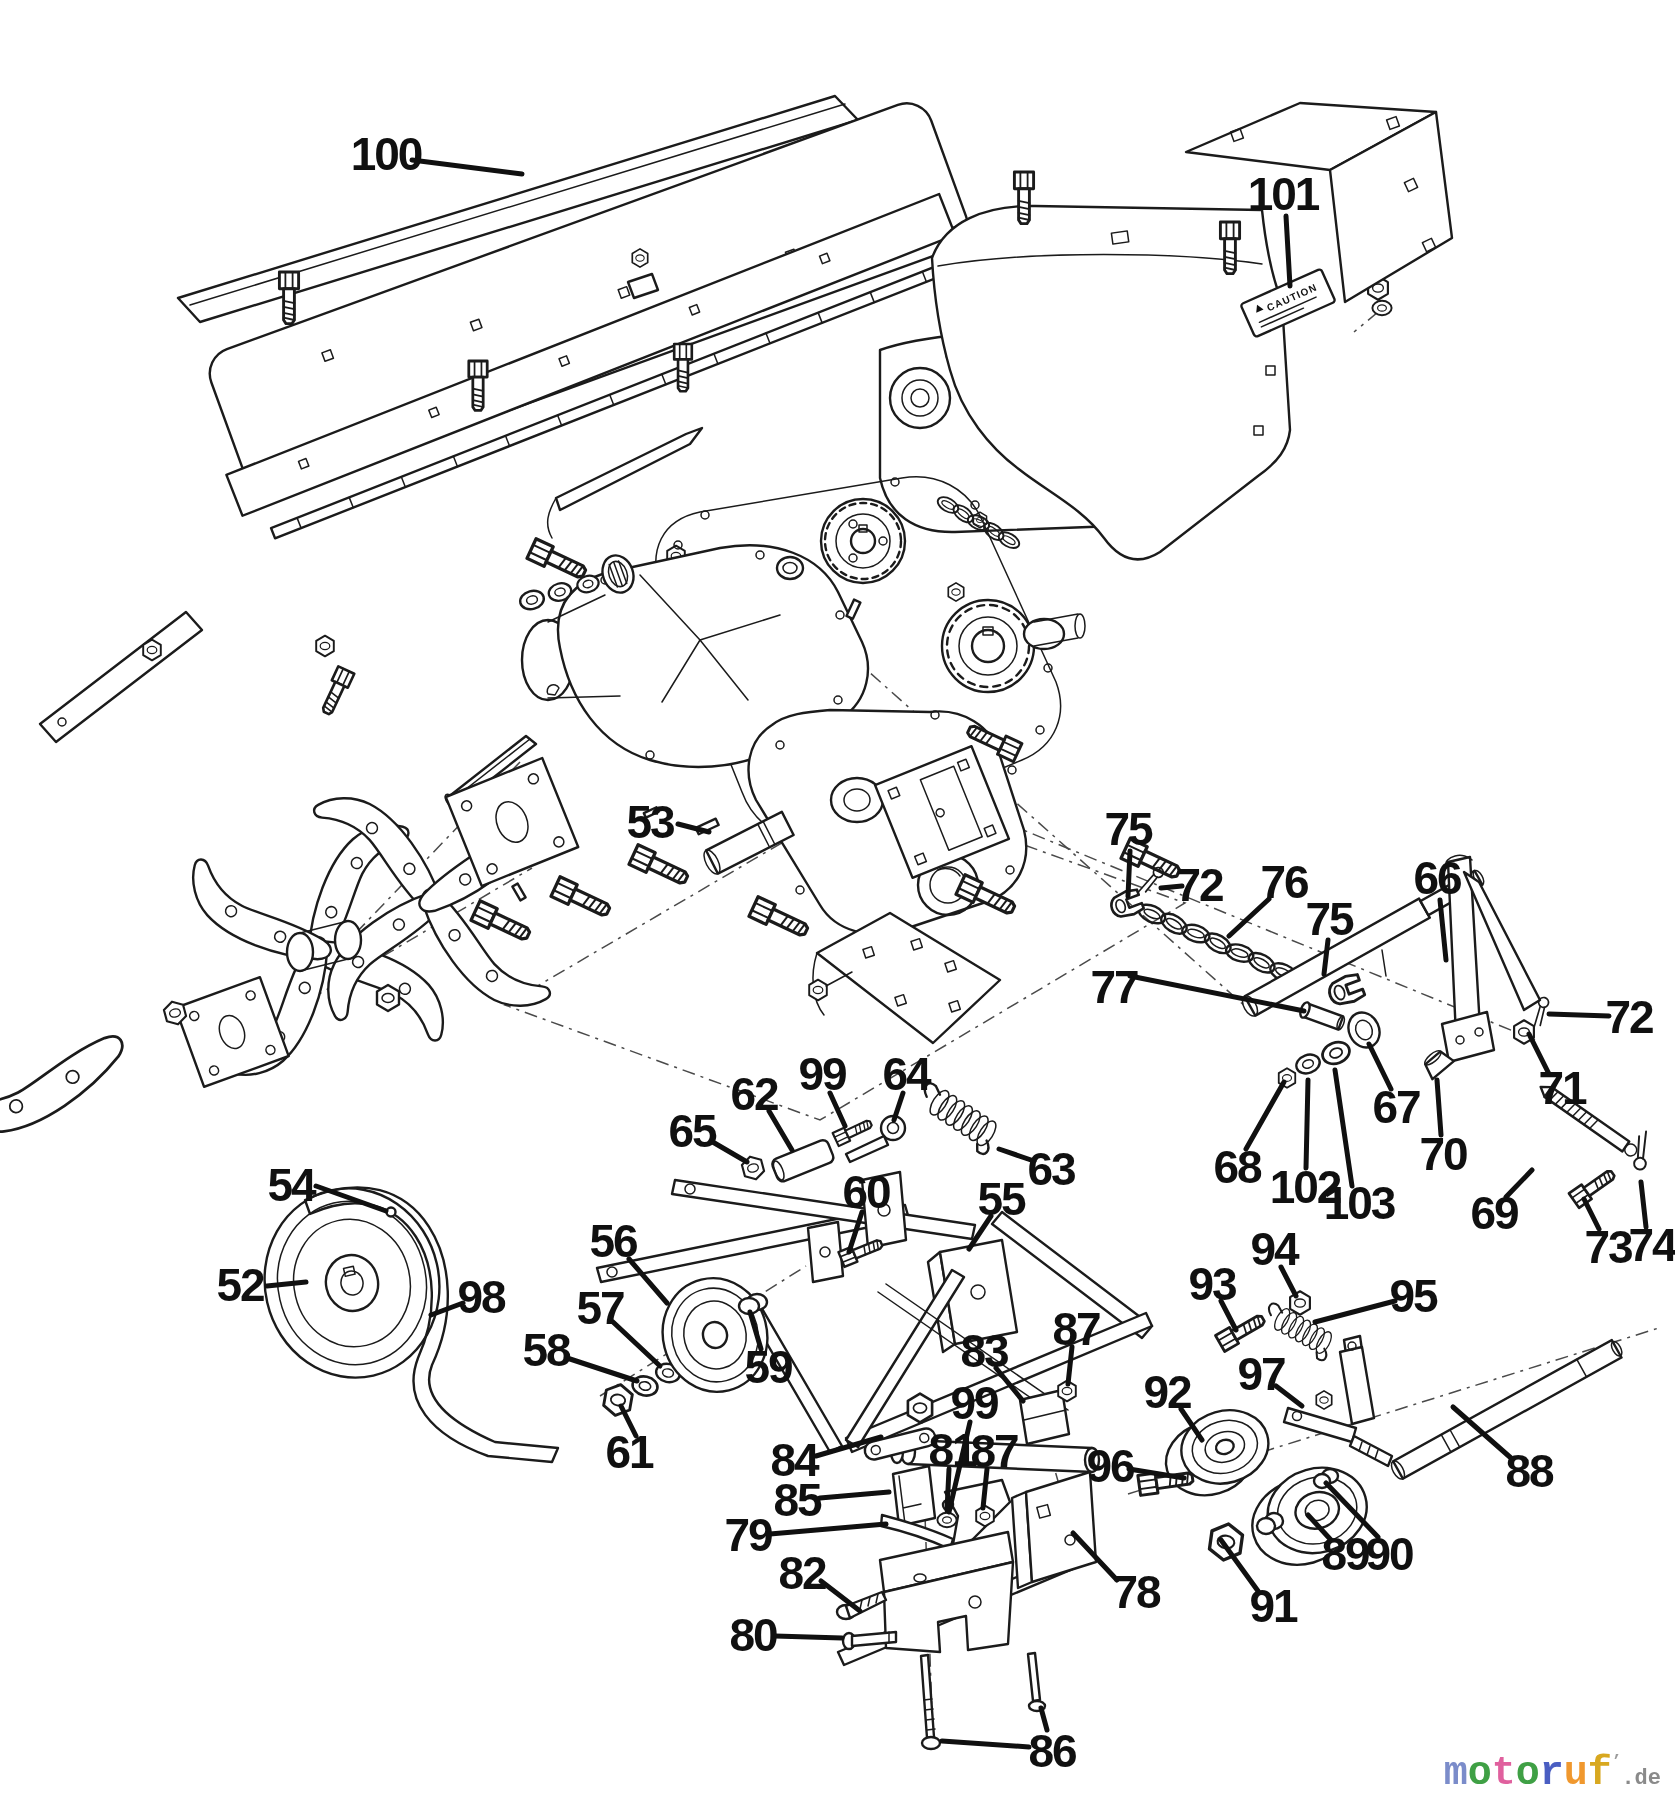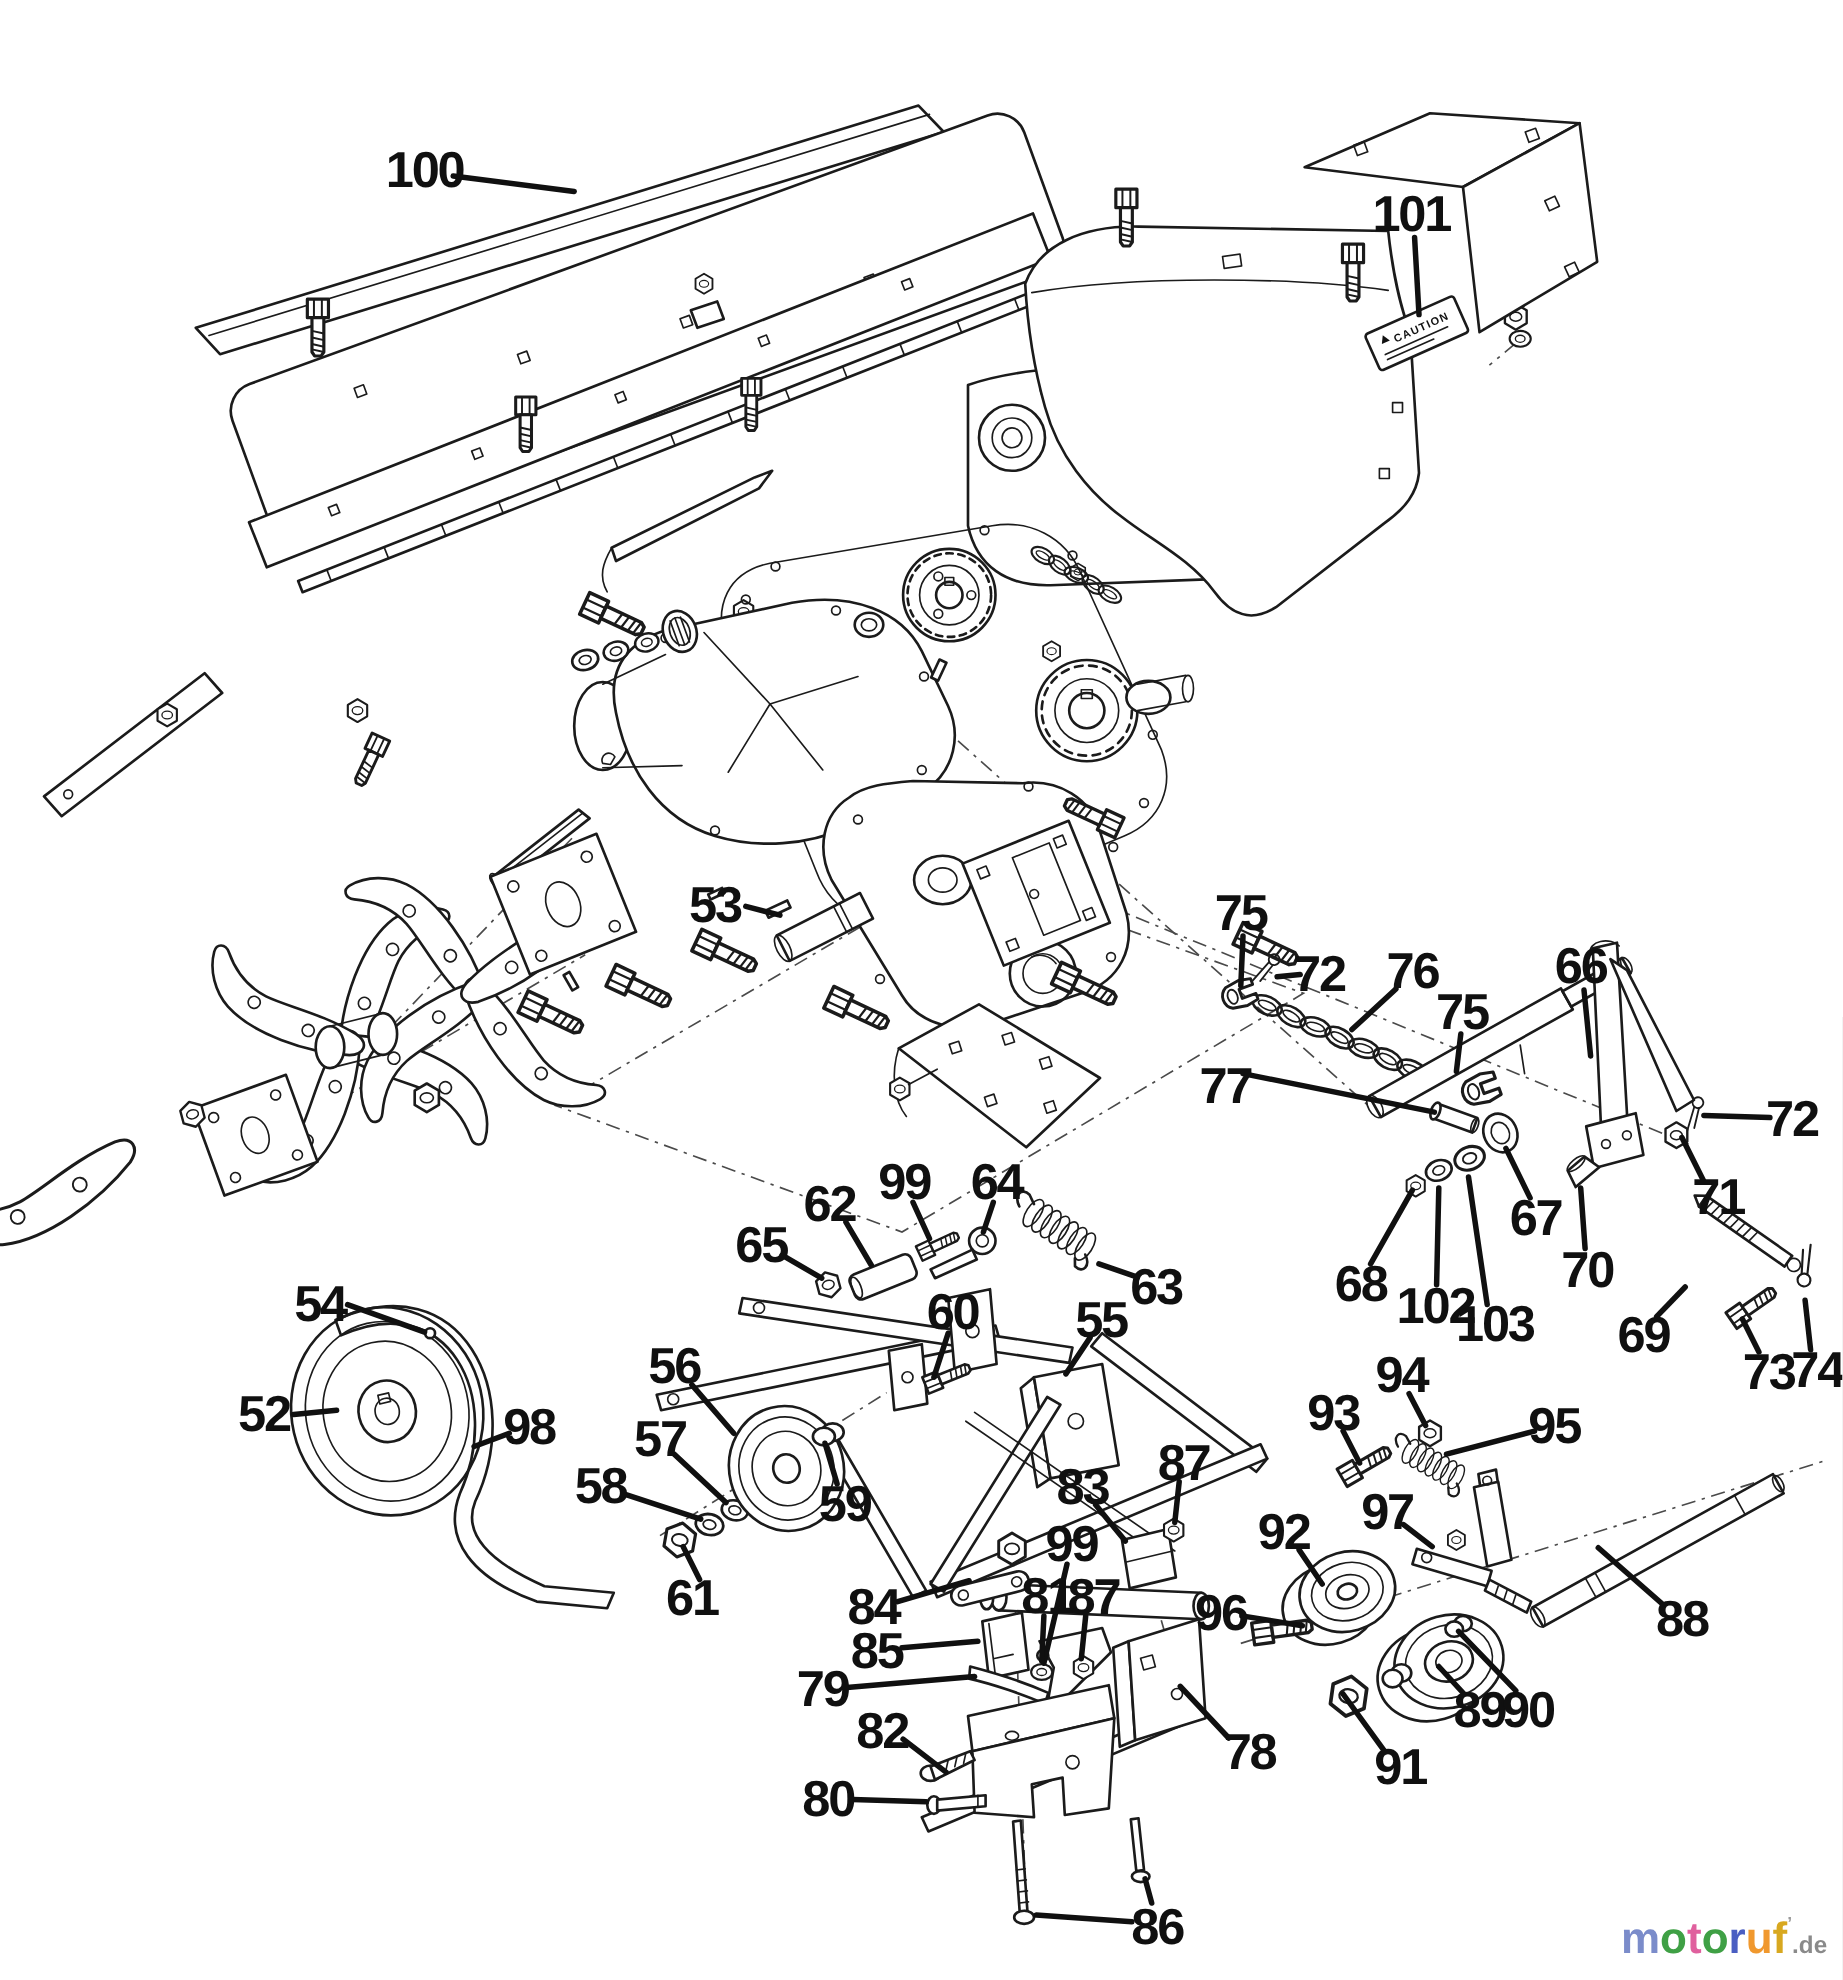--- a/index.html
+++ b/index.html
@@ -10,22 +10,22 @@
   .ln  {fill:none;stroke:#1b1b1b;stroke-width:2.4;stroke-linejoin:round;stroke-linecap:round;}
   .lnf {fill:#ffffff;stroke:#1b1b1b;stroke-width:2.4;stroke-linejoin:round;stroke-linecap:round;}
   .thin {stroke-width:1.5;}
   .dash {fill:none;stroke:#4a4a4a;stroke-width:1.5;stroke-dasharray:13 6 3 6;}
   .leader{stroke:#101010;stroke-width:5;stroke-linecap:round;}
   .part-num{font-family:"Liberation Sans",sans-serif;font-weight:bold;font-size:46px;
             fill:#101010;text-anchor:middle;dominant-baseline:central;letter-spacing:-2px;}
   .caution-text{font-family:"Liberation Sans",sans-serif;font-weight:bold;font-size:10px;
             fill:#111;text-anchor:middle;letter-spacing:1.2px;}
   
-  .watermark{position:absolute;right:14px;bottom:18px;
-             font-family:Liberation Sans, sans-serif;font-weight:bold;font-size:40px;line-height:1;
+  .watermark{position:absolute;right:14px;bottom:6px;
+             font-family:Liberation Mono, monospace;font-weight:bold;font-size:40px;line-height:1;
              letter-spacing:0px;user-select:none;}
   .watermark .word span{display:inline-block;}
   .watermark .tm{font-size:16px;vertical-align:top;}
   .watermark .suffix{font-size:22px;font-weight:bold;}
 </style>
 </head>
 <body>
 
 <div class="stage">
 <svg viewBox="0 0 1675 1800" width="1675" height="1800">

